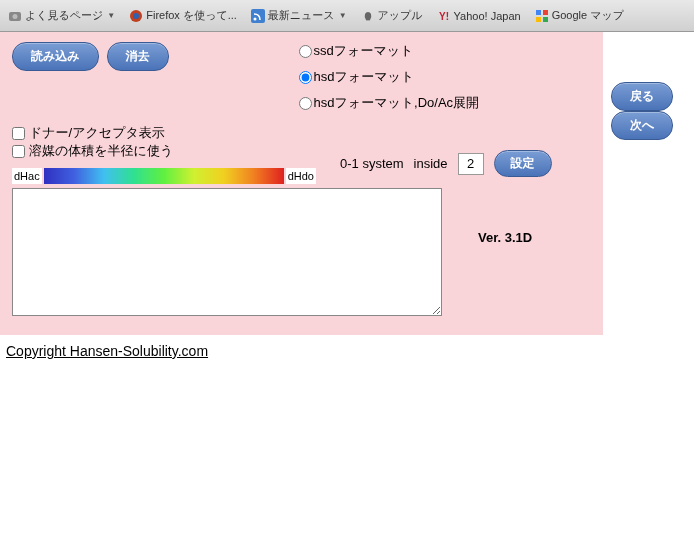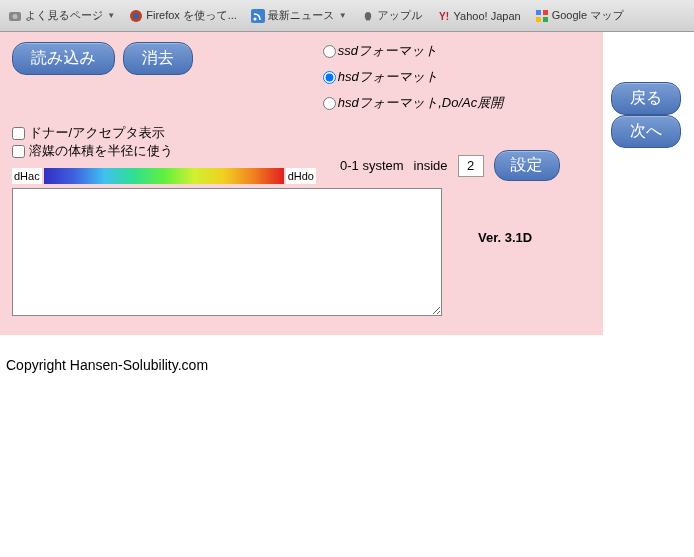--- a/index.html
+++ b/index.html
@@ -41,38 +41,38 @@
       flex-direction: column;
       gap: 0;
     }
     
     .top-row { display: flex; align-items: flex-start; }
     .left-buttons { display: flex; gap: 8px; }
     
     .pill-button {
       background: linear-gradient(#7a9dd4, #4a73b8);
       color: #fff;
-      font-weight: normal;
-      font-size: 16px;
+      font-weight: bold;
+      font-size: 12px;
       border: 1px solid #3a5a94;
       border-radius: 14px;
       padding: 5px 18px;
       cursor: pointer;
       box-shadow: inset 0 1px 0 rgba(255,255,255,0.3);
     }
     .pill-button-sm { padding: 4px 16px; }
     
     .format-options {
       margin-left: 130px;
       display: flex;
       flex-direction: column;
       gap: 8px;
     }
     .format-row { display: flex; align-items: center; gap: 2px; }
-    .format-row label { font-size: 13px; font-style: italic; }
+    .format-row label { font-size: 13px; }
     
     .checkbox-group {
       margin-top: 12px;
       display: flex;
       flex-direction: column;
       gap: 0;
     }
     .checkbox-row { display: flex; align-items: center; gap: 4px; font-size: 13px; }
     
     .settings-row {
@@ -119,22 +119,23 @@
     
     .version-label {
       position: absolute;
       top: 198px;
       left: 478px;
       font-size: 13px;
       font-weight: bold;
     }
     
     .copyright {
-      padding: 22px 6px;
+      padding: 8px 6px;
       font-size: 14px;
+      text-decoration: underline;
     }
     
     input[type="radio"], input[type="checkbox"] { cursor: pointer; }
   </style>
 </head>
 <body>
 
 <div class="bookmarks-bar">
   <div class="bookmark-item">
     <span class="bookmark-icon">

